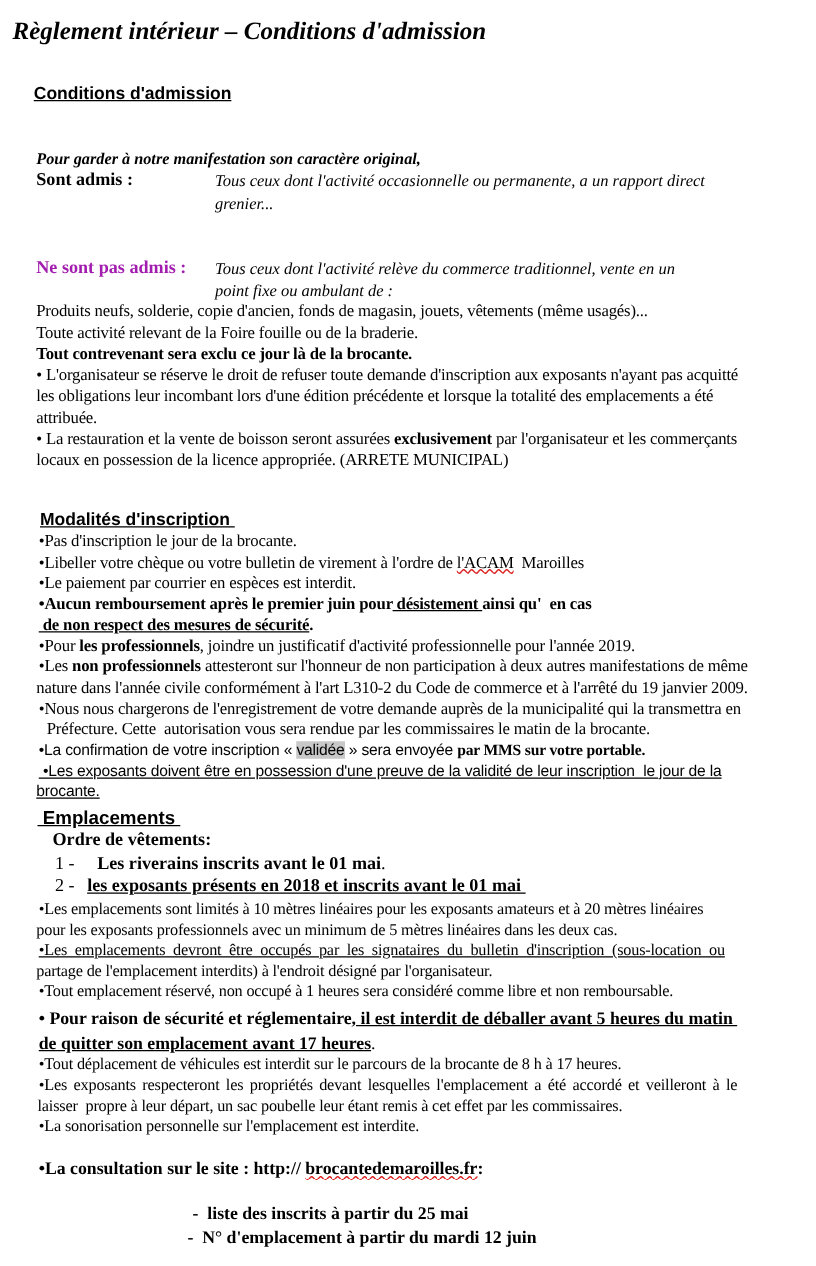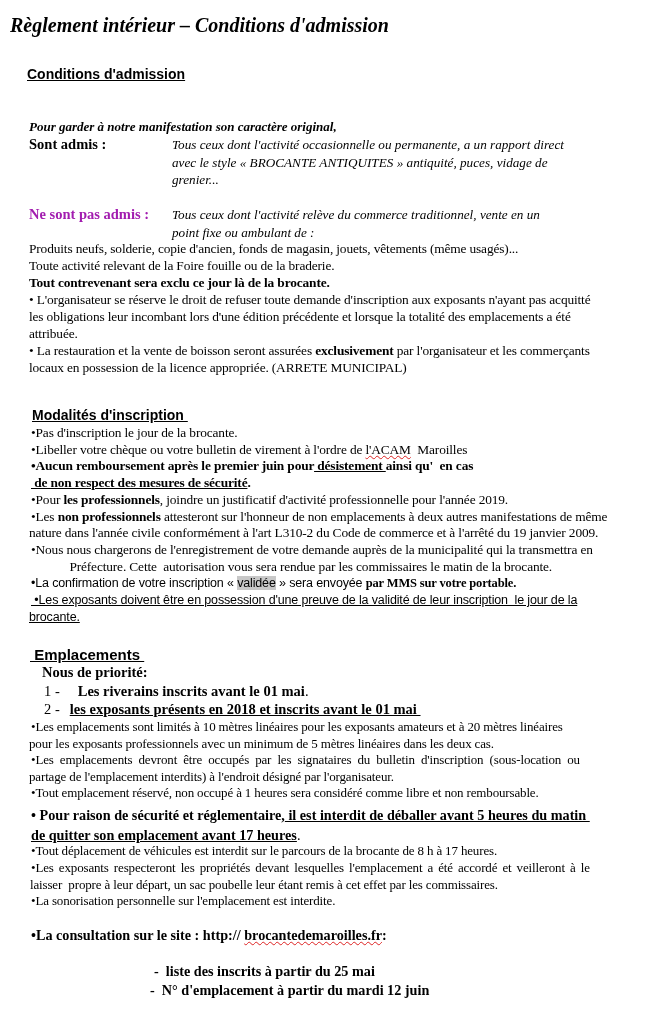--- a/index.html
+++ b/index.html
@@ -20,21 +20,20 @@
 <body>
 
 <div class="abs title">Règlement   intérieur – Conditions d'admission</div>
 
 <div class="abs sans-h" style="left:27px;top:66px;">Conditions d'admission</div>
 <div class="abs it bold" style="left:29px;top:99px;font-size:13px;margin-top:20px;">Pour garder à notre manifestation son caractère original,</div>
 
 <div class="abs bold" style="left:29px;top:136px;font-size:14.5px;">Sont admis :</div>
 <div class="abs it" style="left:172px;top:136px;font-size:13.2px;line-height:17.5px;">
   <div>Tous ceux dont l'activité occasionnelle ou permanente, a un rapport direct</div>
-  <div>avec le style « BROCANTE ANTIQUITES » antiquité, puces, vidage de</div>
   <div>grenier...</div>
 </div>
 
 <div class="abs bold red" style="left:29px;top:206px;font-size:14.5px;"><span>Ne sont pas admis :</span></div>
 <div class="abs it" style="left:172px;top:206px;font-size:13.2px;line-height:17.5px;">
   <div>Tous ceux dont l'activité relève du commerce traditionnel, vente en un</div>
   <div>point fixe ou ambulant de :</div>
 </div>
 
 <div class="abs body" style="left:29px;top:240px;line-height:17px;">
@@ -46,42 +45,43 @@
   <div>attribuée.</div>
   <div><span>• La restauration et la vente de boisson seront assurées </span><span class="bold">exclusivement</span><span> par l'organisateur et les commerçants</span></div>
   <div>locaux en possession de la licence  appropriée. (ARRETE MUNICIPAL)</div>
 </div>
 
 <div class="abs sans-h" style="left:32px;top:407px;white-space:pre;">Modalités d'inscription </div>
 
 <div class="abs body" style="left:31px;top:425px;line-height:16.7px;">
   <div>•Pas d'inscription le jour de la brocante.</div>
   <div><span>•Libeller votre chèque ou votre bulletin de virement à l'ordre de </span><span class="spell">l'ACAM</span><span style="white-space:pre">  Maroilles</span></div>
+  <div>•Le paiement par courrier en espèces est interdit.</div>
   <div class="bold"><span>•Aucun remboursement après le premier juin pour</span><span class="u" style="white-space:pre"> désistement </span><span style="white-space:pre">ainsi qu'  en cas</span></div>
   <div class="bold"><span class="u" style="white-space:pre"> de non respect des mesures de sécurité</span><span>.</span></div>
   <div><span>•Pour </span><span class="bold">les professionnels</span><span>, joindre un justificatif d'activité professionnelle pour l'année 2019.</span></div>
-  <div><span>•Les </span><span class="bold">non professionnels</span><span> attesteront sur l'honneur de non emplacements à deux autres manifestations de même</span></div>
+  <div><span>•Les </span><span class="bold">non professionnels</span><span> attesteront sur l'honneur de non participation à deux autres manifestations de même</span></div>
   <div style="margin-left:-2px;">nature dans l'année civile conformément à l'art L310-2 du Code de commerce et à l'arrêté du 19 janvier 2009.</div>
   <div>•Nous nous chargerons de l'enregistrement de votre demande auprès de la municipalité qui la transmettra en</div>
-  <div style="white-space:pre;margin-left:32px;">  Préfecture. Cette  autorisation vous sera rendue par les commissaires le matin de la brocante.</div>
+  <div style="white-space:pre;">  Préfecture. Cette  autorisation vous sera rendue par les commissaires le matin de la brocante.</div>
   <div class="sans" style="font-size:12.5px;"><span>•La confirmation de votre inscription « </span><span class="hl">validée</span><span> » sera envoyée </span><span class="bold" style="font-family:'Liberation Serif',serif;"> par MMS sur votre portable.</span></div>
   <div class="sans u" style="font-size:12.5px;white-space:pre;"> •Les exposants doivent être en possession d'une preuve de la validité de leur inscription  le jour de la</div>
   <div class="sans u" style="font-size:12.5px;margin-left:-2px;">brocante.</div>
 </div>
 
 <div class="abs sans-h" style="left:30px;top:646px;white-space:pre;font-size:15px;"> Emplacements </div>
 
-<div class="abs bold" style="left:42px;top:664px;font-size:14.5px;">Nous de priorité:</div>
+<div class="abs bold" style="left:42px;top:664px;font-size:14.5px;">Ordre de vêtements:</div>
 <div class="abs bold" style="left:44px;top:683px;font-size:14.5px;"><span style="font-weight:normal;">1 -</span><span style="display:inline-block;width:18px;"></span><span>Les riverains inscrits avant le 01 mai</span><span style="font-weight:normal;">.</span></div>
 <div class="abs bold" style="left:44px;top:701px;font-size:14.5px;"><span style="font-weight:normal;">2 -</span><span style="display:inline-block;width:10px;"></span><span class="u" style="white-space:pre">les exposants présents en 2018 et inscrits avant le 01 mai </span></div>
 
 <div class="abs body" style="left:31px;top:719px;line-height:16.5px;font-size:13px;">
   <div>•Les emplacements sont limités à 10 mètres linéaires  pour les exposants amateurs et à 20 mètres linéaires</div>
   <div style="margin-left:-2px;">pour les exposants professionnels avec un minimum de 5 mètres linéaires dans les deux cas.</div>
-  <div style="word-spacing:3px;">•Les emplacements devront être occupés par les signataires du bulletin d'inscription (sous-location ou</div>
+  <div style="word-spacing:3px;text-decoration:underline;">•Les emplacements devront être occupés par les signataires du bulletin d'inscription (sous-location ou</div>
   <div style="margin-left:-2px;">partage de l'emplacement interdits) à l'endroit désigné par l'organisateur.</div>
   <div>•Tout emplacement réservé, non occupé à 1 heures sera considéré comme libre et non remboursable.</div>
 </div>
 
 <div class="abs bold" style="left:31px;top:805px;font-size:14.2px;line-height:20px;">
   <div><span>• Pour raison de sécurité et réglementaire,</span><span class="u" style="white-space:pre"> il est interdit de déballer avant 5 heures du matin </span></div>
   <div><span class="u">de quitter son emplacement avant 17 heures</span><span style="font-weight:normal;">.</span></div>
 </div>
 
 <div class="abs body" style="left:31px;top:843px;line-height:16.8px;font-size:13px;">

